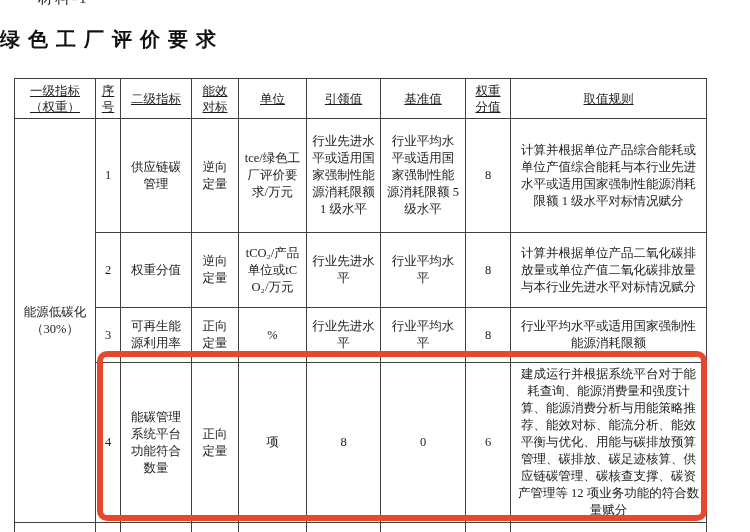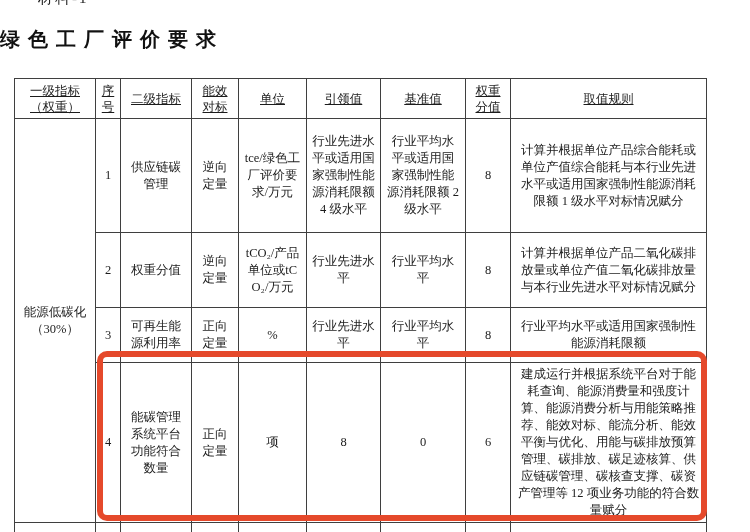--- a/index.html
+++ b/index.html
@@ -86,22 +86,22 @@
       <th>权重分值</th>
       <th>取值规则</th>
     </tr>
 
     <tr class="r1">
       <td rowspan="4" class="narrow">能源低碳化（30%）</td>
       <td>1</td>
       <td>供应链碳管理</td>
       <td>逆向定量</td>
       <td>tce/绿色工厂评价要求/万元</td>
-      <td class="narrow">行业先进水平或适用国家强制性能源消耗限额 4 级水平</td>
-      <td class="narrow">行业平均水平或适用国家强制性能源消耗限额 2 级水平</td>
+      <td class="narrow">行业先进水平或适用国家强制性能源消耗限额 1 级水平</td>
+      <td class="narrow">行业平均水平或适用国家强制性能源消耗限额 5 级水平</td>
       <td>8</td>
       <td class="rule">计算并根据单位产品综合能耗或单位产值综合能耗与本行业先进水平或适用国家强制性能源消耗限额 1 级水平对标情况赋分</td>
     </tr>
 
     <tr class="r2">
       <td>2</td>
       <td>权重分值</td>
       <td>逆向定量</td>
       <td>tCO₂/产品单位或tCO₂/万元</td>
       <td class="narrow">行业先进水平</td>

